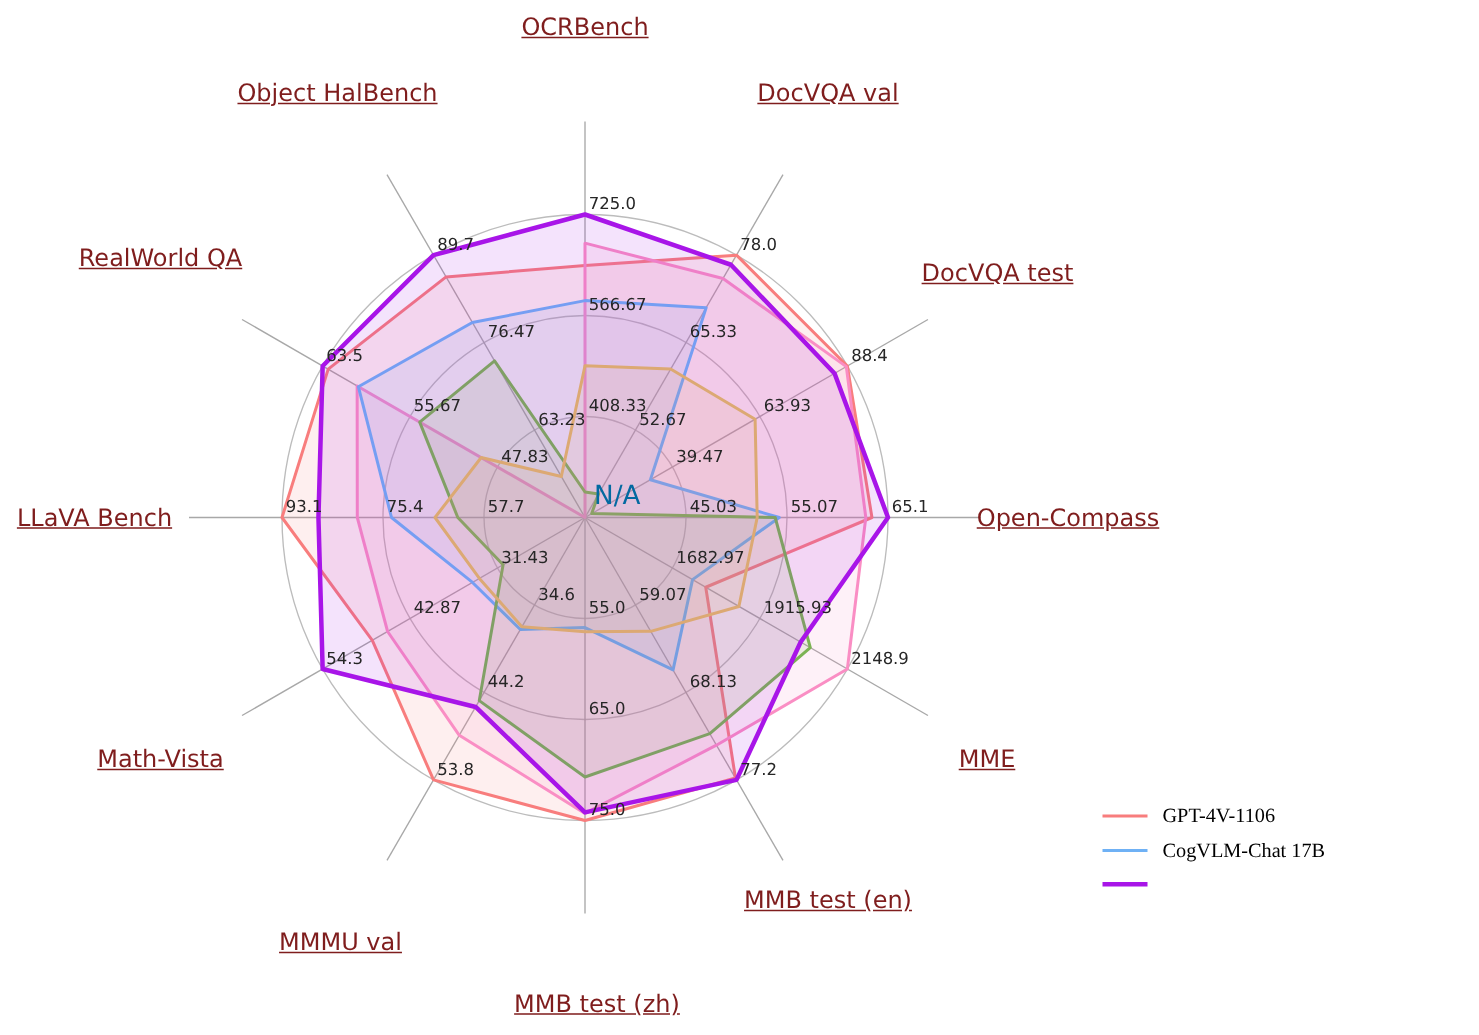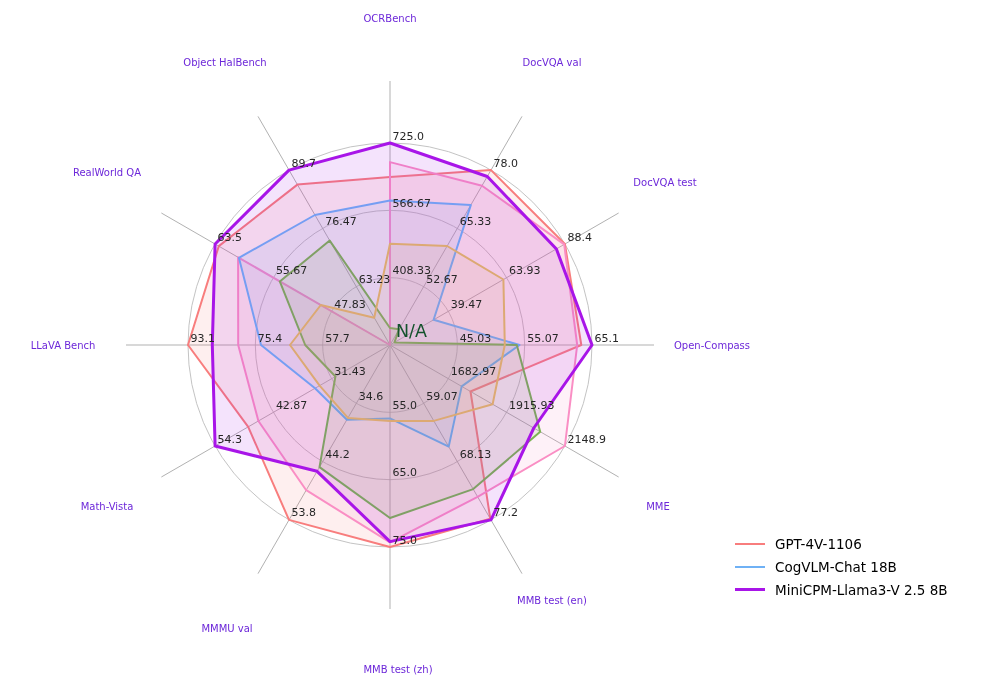--- a/index.html
+++ b/index.html
@@ -4,28 +4,28 @@
 <style>
   html,body{margin:0;padding:0;}
   body{
     width:986px;height:690px;position:relative;background:#ffffff;
     font-family:"DejaVu Sans", sans-serif;overflow:hidden;
   }
   .stage{position:absolute;left:0;top:0;width:986px;height:690px;}
   svg{position:absolute;left:0;top:0;}
   .axis-label{
     position:absolute;transform:translate(-50%,-50%);
-    font-size:10px;color:#6d28d9;white-space:nowrap;
+    font-size:16px;color:#7f1d1d;white-space:nowrap;text-decoration:underline;
   }
   .center-na{
     position:absolute;left:396px;top:321px;
-    font-size:17.5px;color:#14532d;
+    font-size:17.5px;color:#0369a1;
   }
   .legend{
-    position:absolute;left:735px;top:533px;width:250px;
+    position:absolute;left:735px;top:533px;width:250px;font-family:Liberation Serif, serif;
   }
   .legend-item{
     display:flex;align-items:center;height:22.8px;
   }
   .legend-swatch{
     display:inline-block;width:30px;height:2px;margin-right:10px;flex:0 0 30px;
   }
   .legend-label{
     font-size:13.5px;color:#000;white-space:nowrap;
   }
@@ -116,21 +116,20 @@
 
   <div class="center-na">N/A</div>
 
   <div class="legend">
     <div class="legend-item">
       <span class="legend-swatch" style="background: rgb(248, 125, 125); height: 2px;"></span>
       <span class="legend-label">GPT-4V-1106</span>
     </div>
     <div class="legend-item">
       <span class="legend-swatch" style="background: rgb(111, 177, 245); height: 2px;"></span>
-      <span class="legend-label">CogVLM-Chat 18B</span>
+      <span class="legend-label">CogVLM-Chat 17B</span>
     </div>
     <div class="legend-item">
       <span class="legend-swatch" style="background: rgb(168, 21, 232); height: 3px;"></span>
-      <span class="legend-label">MiniCPM-Llama3-V 2.5 8B</span>
     </div>
   </div>
 
 </div>
 
 </body></html>

